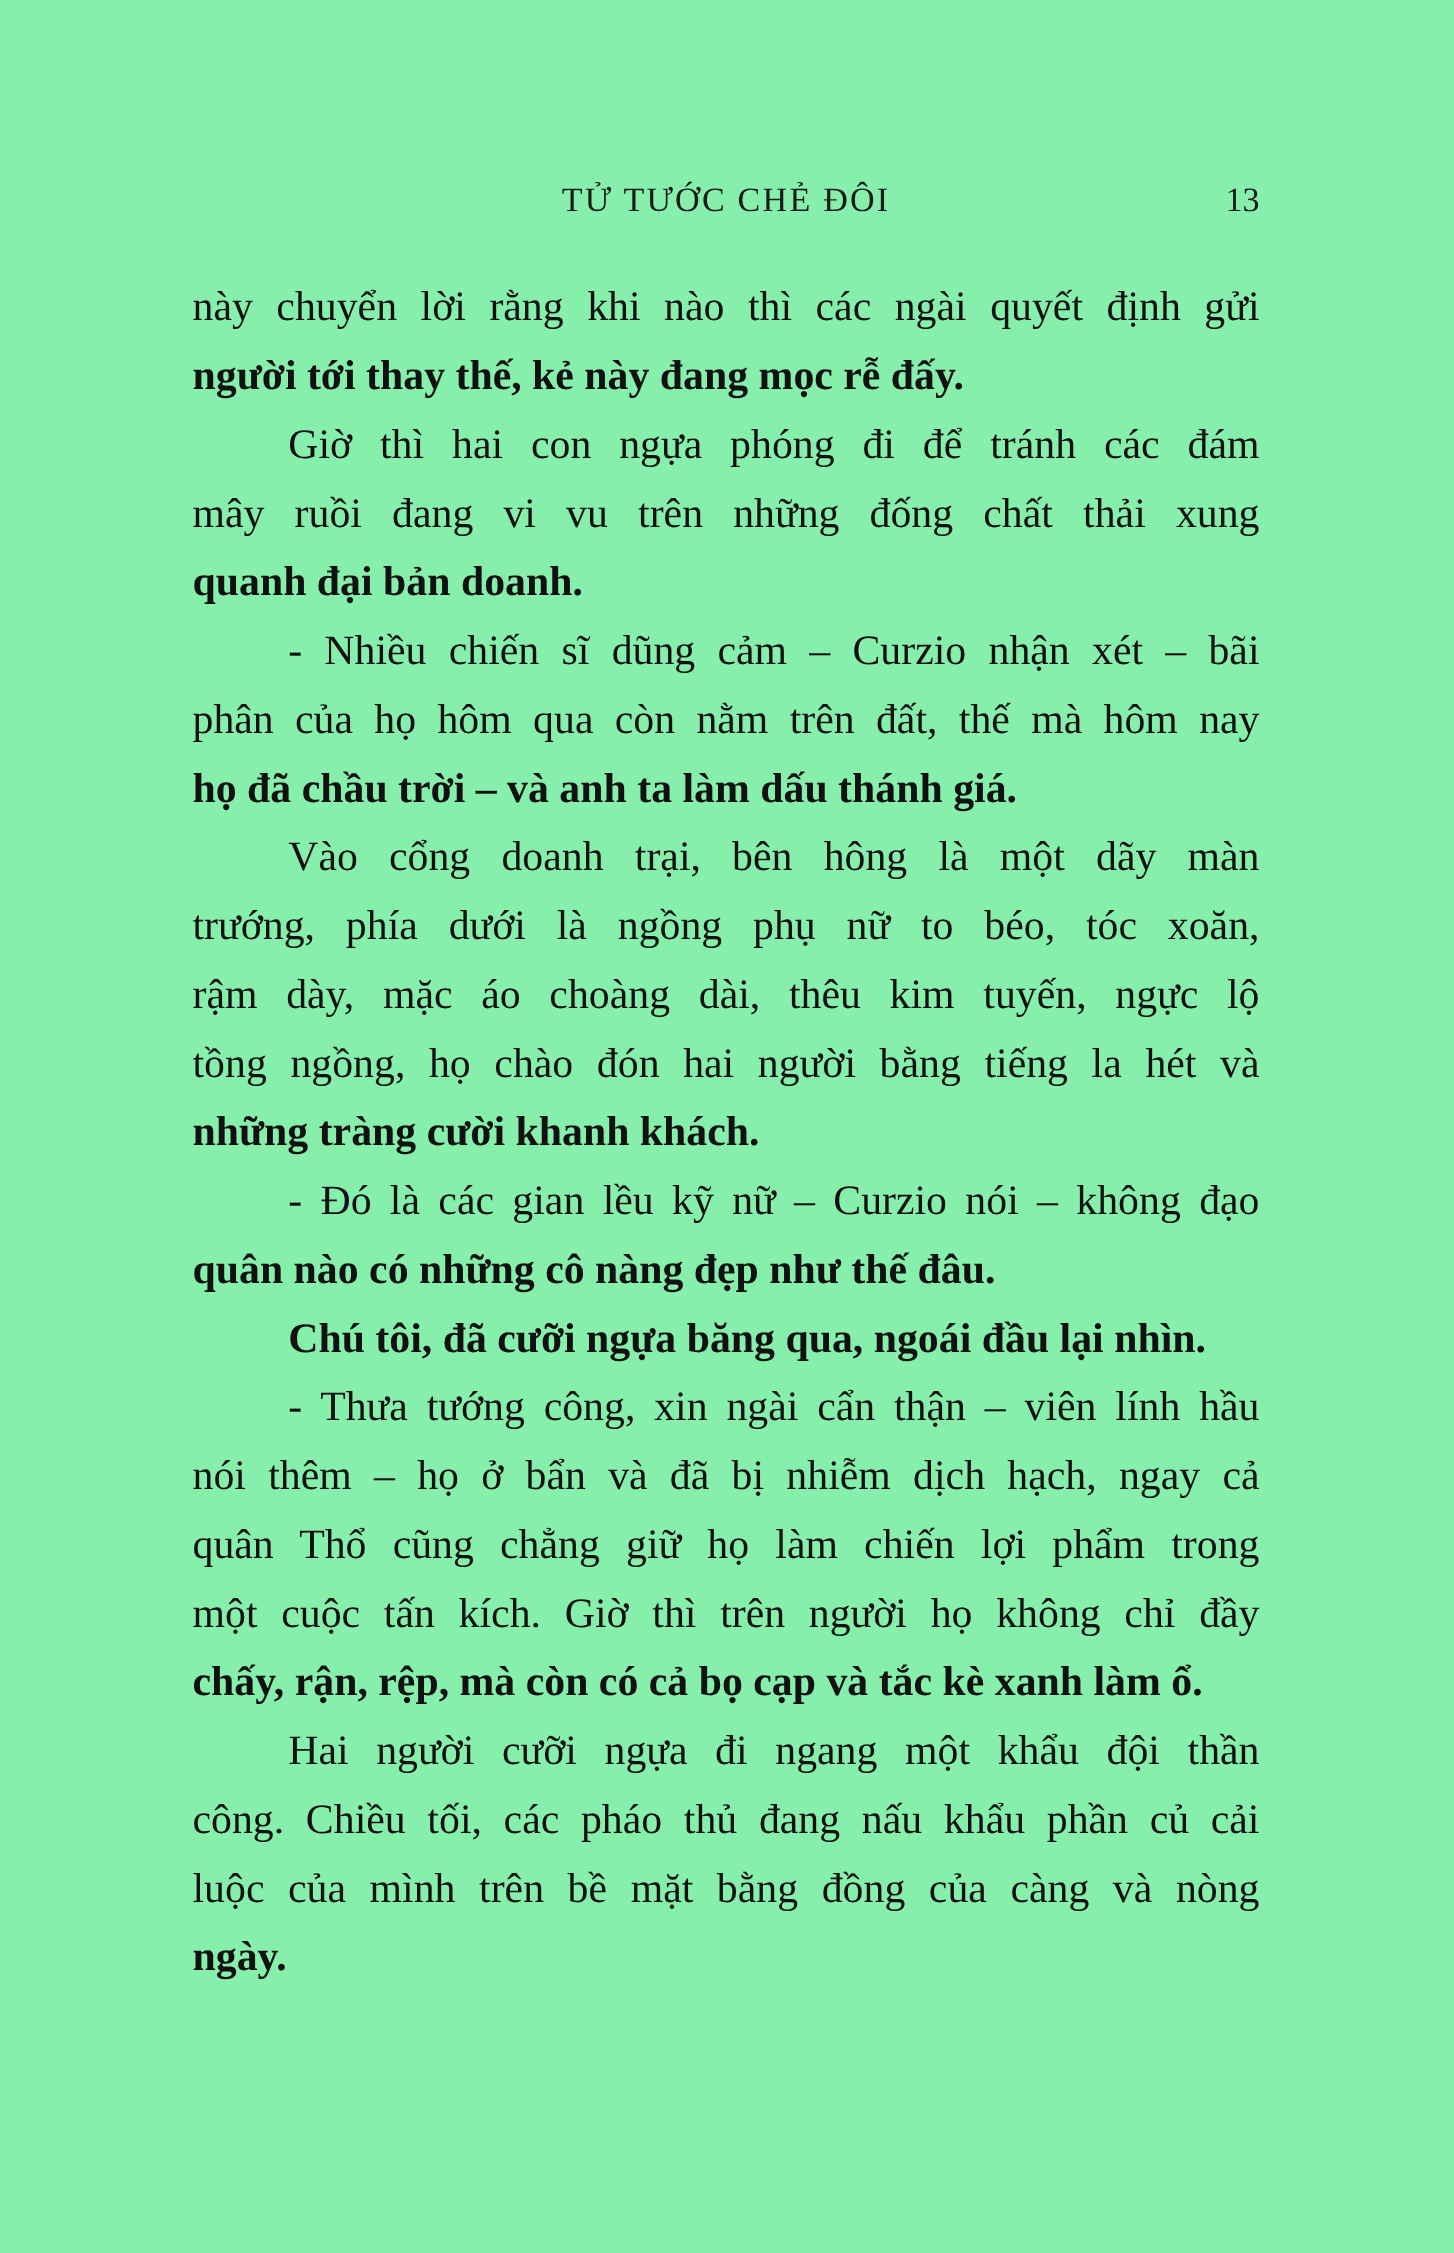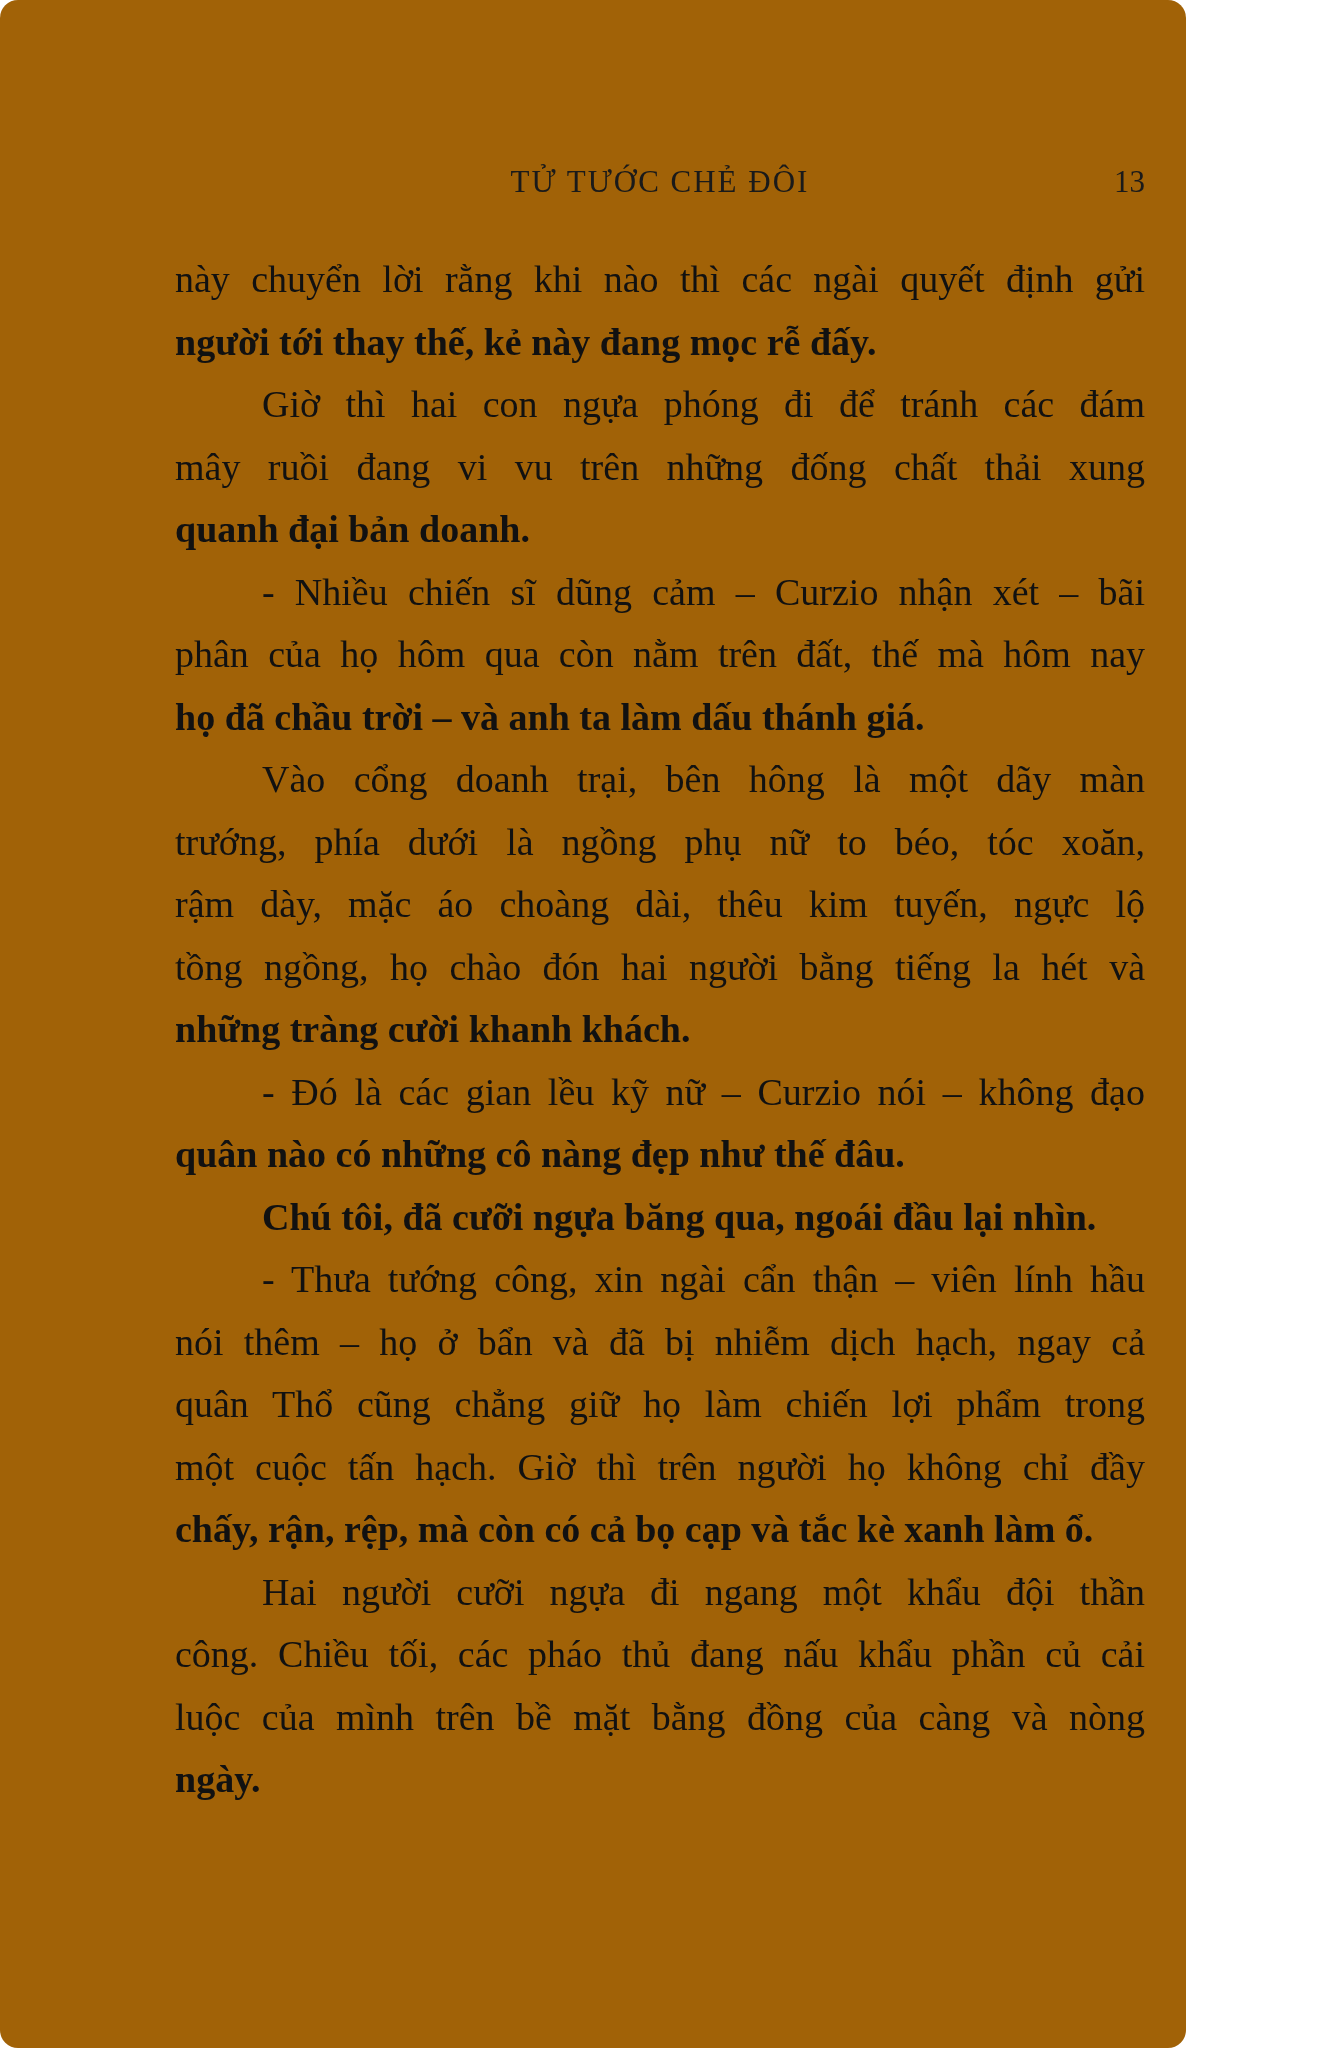--- a/index.html
+++ b/index.html
@@ -11,23 +11,22 @@
       width: 1322px;
       height: 2048px;
       position: relative;
       overflow: hidden;
       font-family: "Liberation Serif", "DejaVu Serif", serif;
       color: #111111;
     }
     .page {
       position: absolute;
       left: 0; top: 0;
-      width: 1186px; height: 2048px;
-      background: #a16207;
-      border-radius: 18px;
+      width: 1322px; height: 2048px;
+      background: #86efac;
     }
     .running-header {
       position: absolute;
       top: 160px;
       left: 175px;
       width: 970px;
       height: 40px;
     }
     .header-title {
       position: absolute;
@@ -93,20 +92,20 @@
     <div class="line">trướng, phía dưới là ngồng phụ nữ to béo, tóc xoăn,</div>
     <div class="line">rậm dày, mặc áo choàng dài, thêu kim tuyến, ngực lộ</div>
     <div class="line">tồng ngồng, họ chào đón hai người bằng tiếng la hét và</div>
     <div class="line last">những tràng cười khanh khách.</div>
     <div class="line indent-dialog">- Đó là các gian lều kỹ nữ – Curzio nói – không đạo</div>
     <div class="line last">quân nào có những cô nàng đẹp như thế đâu.</div>
     <div class="line indent last">Chú tôi, đã cưỡi ngựa băng qua, ngoái đầu lại nhìn.</div>
     <div class="line indent-dialog">- Thưa tướng công, xin ngài cẩn thận – viên lính hầu</div>
     <div class="line">nói thêm – họ ở bẩn và đã bị nhiễm dịch hạch, ngay cả</div>
     <div class="line">quân Thổ cũng chẳng giữ họ làm chiến lợi phẩm trong</div>
-    <div class="line">một cuộc tấn hạch. Giờ thì trên người họ không chỉ đầy</div>
+    <div class="line">một cuộc tấn kích. Giờ thì trên người họ không chỉ đầy</div>
     <div class="line last">chấy, rận, rệp, mà còn có cả bọ cạp và tắc kè xanh làm ổ.</div>
     <div class="line indent">Hai người cưỡi ngựa đi ngang một khẩu đội thần</div>
     <div class="line">công. Chiều tối, các pháo thủ đang nấu khẩu phần củ cải</div>
     <div class="line">luộc của mình trên bề mặt bằng đồng của càng và nòng</div>
     <div class="line last">ngày.</div>
   </div>
 </div>
 
 </body></html>

